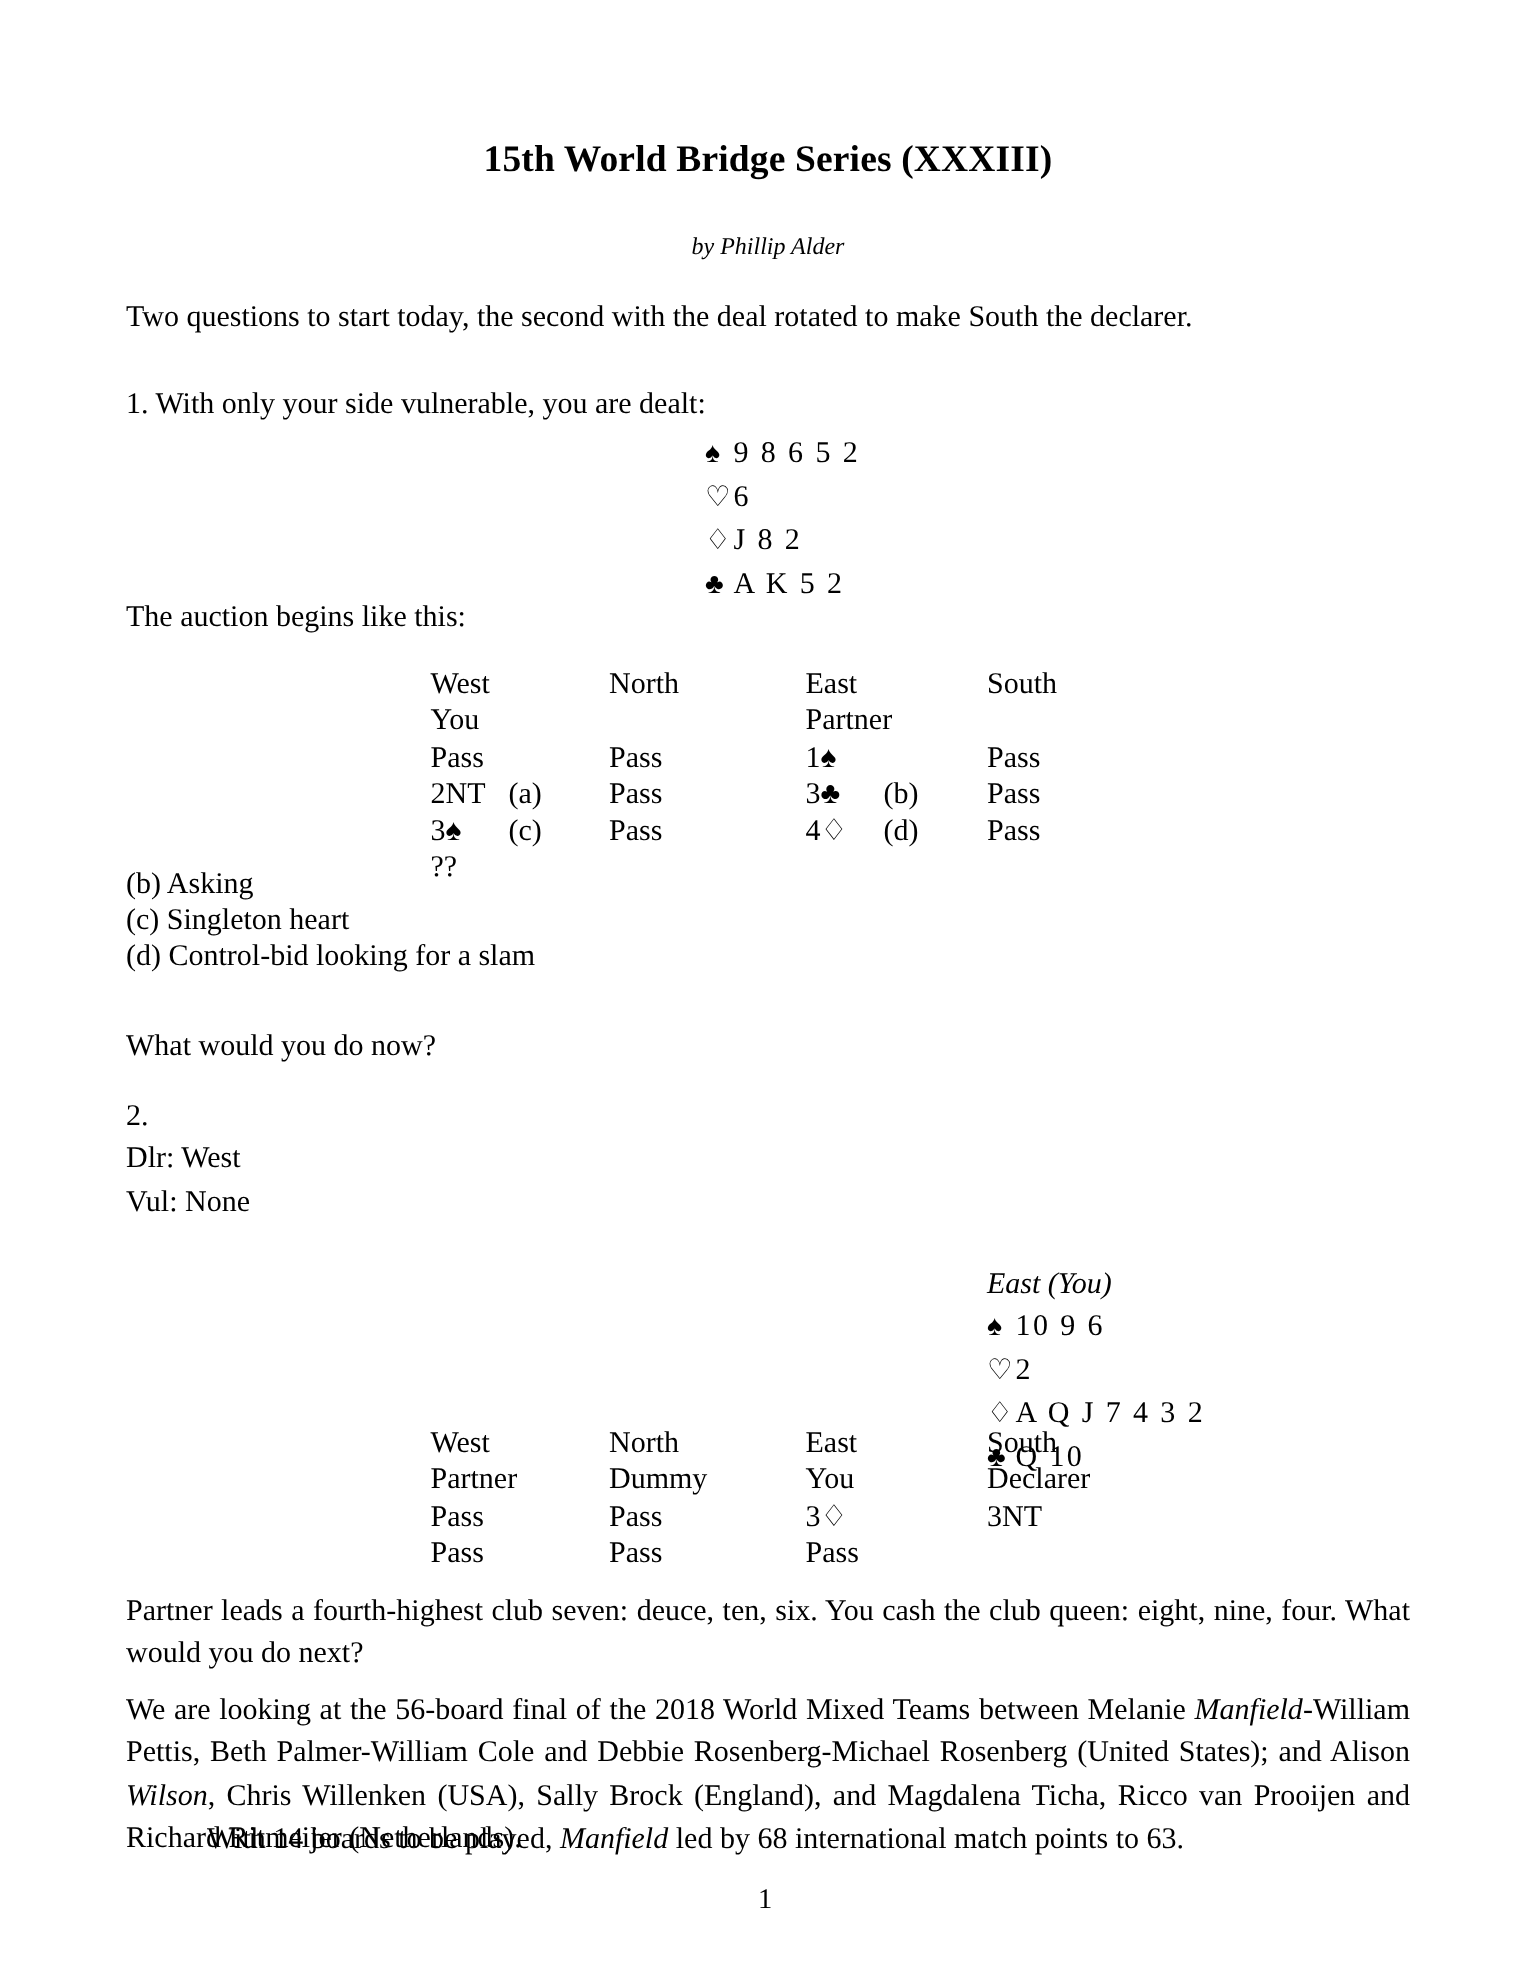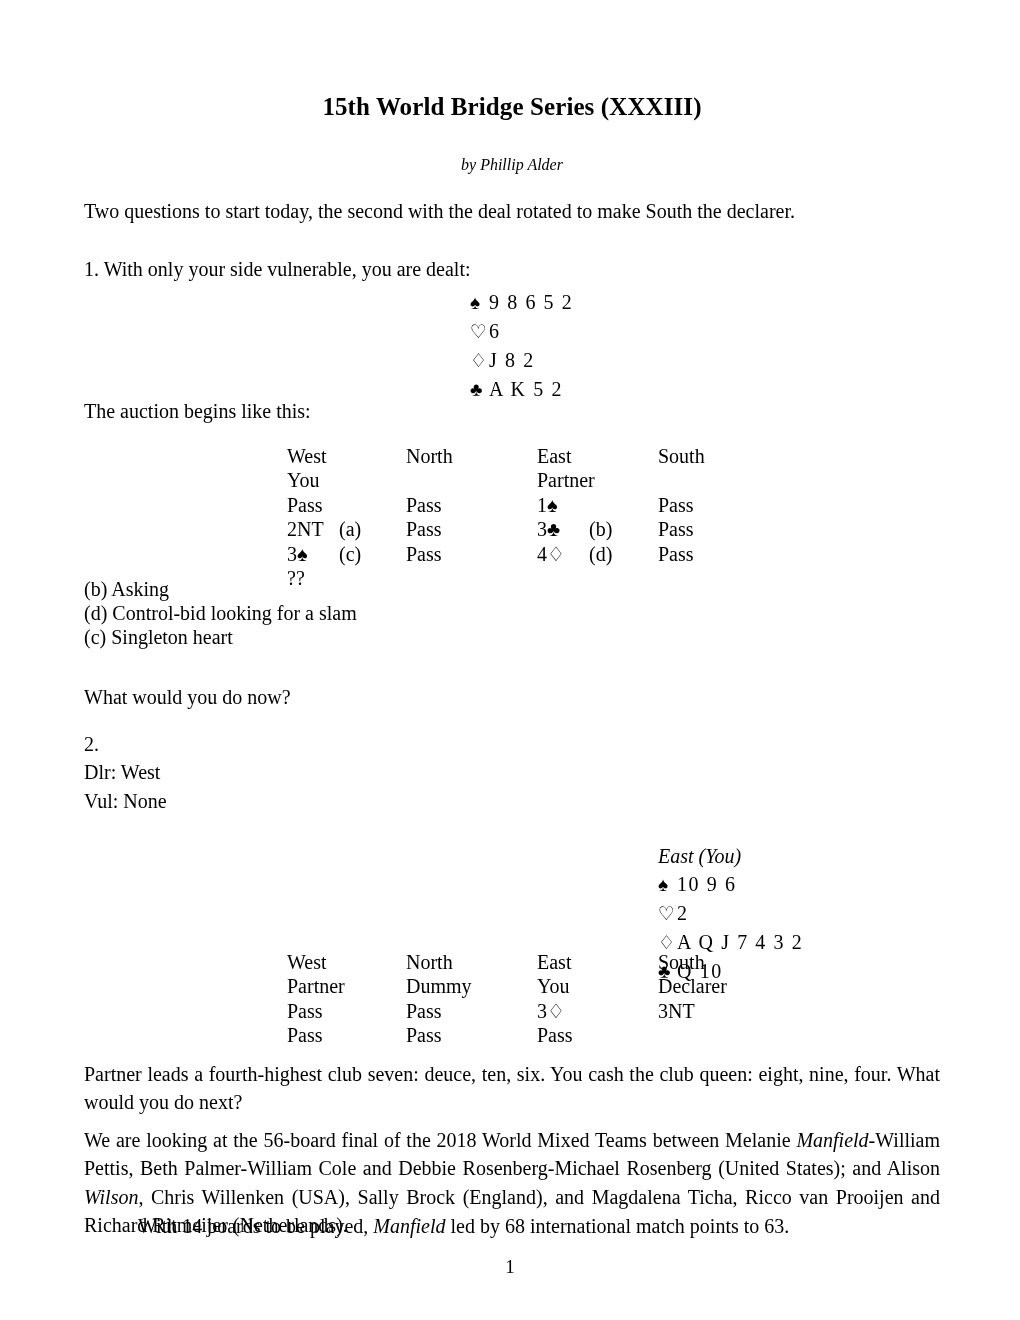--- a/index.html
+++ b/index.html
@@ -196,22 +196,22 @@
         <td class="c-west">??</td>
         <td class="c-north"></td>
         <td class="c-east"></td>
         <td class="c-south"></td>
       </tr>
     </tbody>
   </table>
 
   <div class="abs footnotes" style="left:84px; top:578px;">
     <div>(b) Asking</div>
+    <div>(c) Singleton heart</div>
     <div>(d) Control-bid looking for a slam</div>
-    <div>(c) Singleton heart</div>
   </div>
 
   <div class="abs para" style="left:84px; top:686px;">What would you do now?</div>
 
   <div class="abs" style="left:84px; top:730px; font-size:20px; line-height:1.42;">
     <div>2.</div>
     <div>Dlr: West</div>
     <div>Vul: None</div>
   </div>
 

